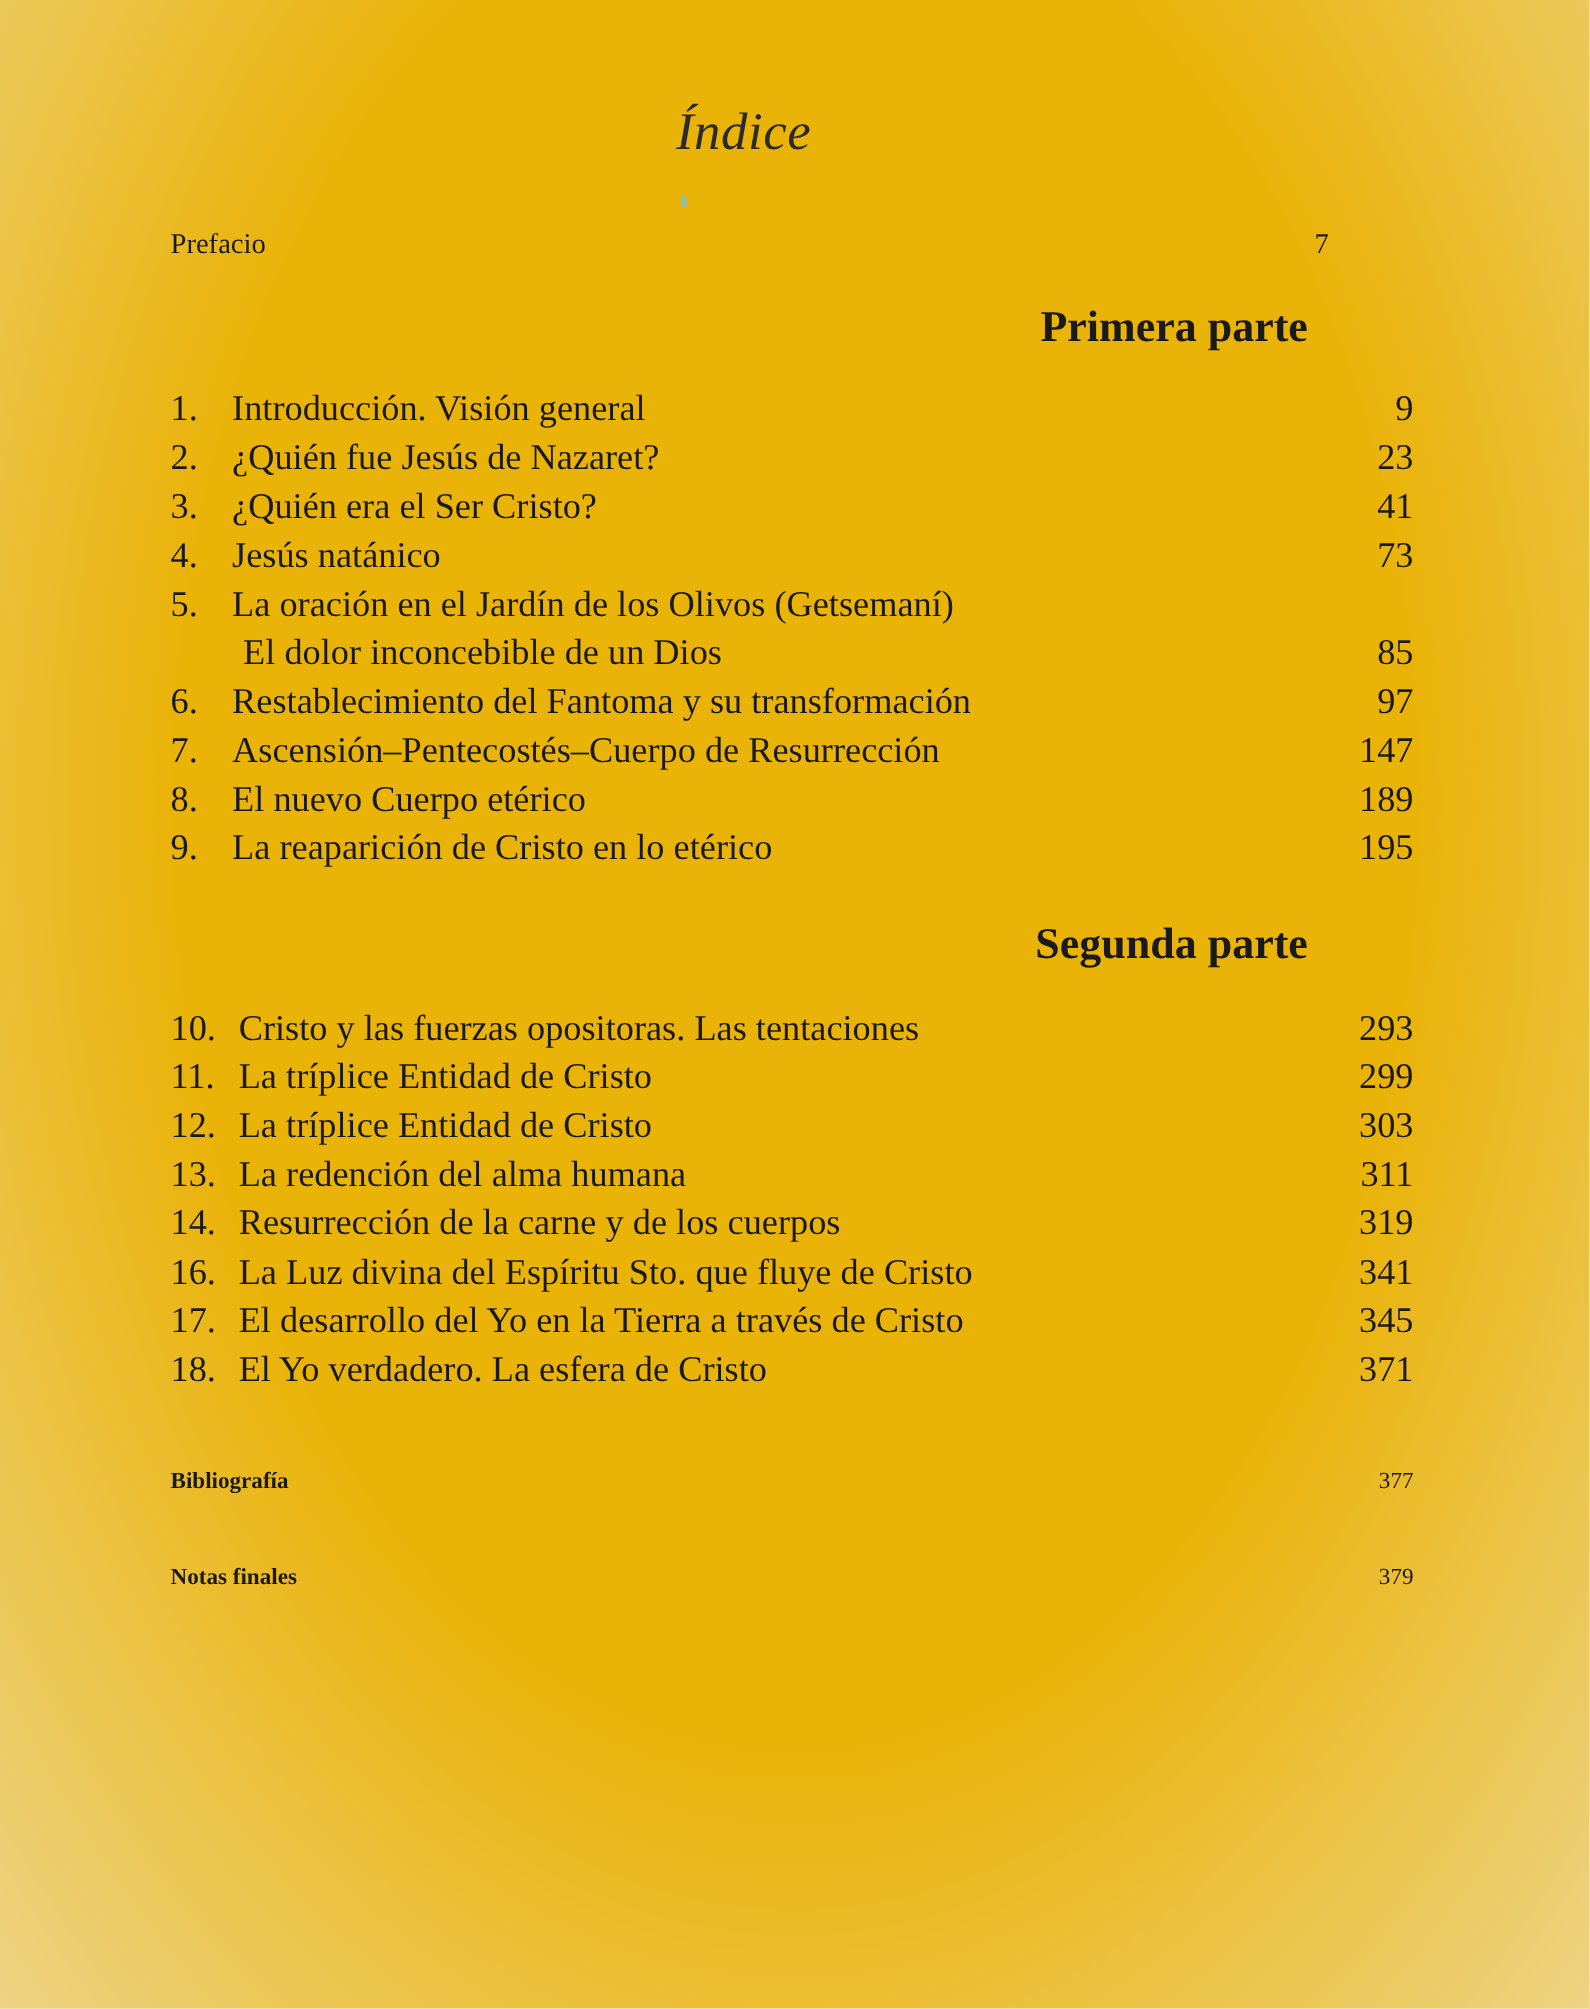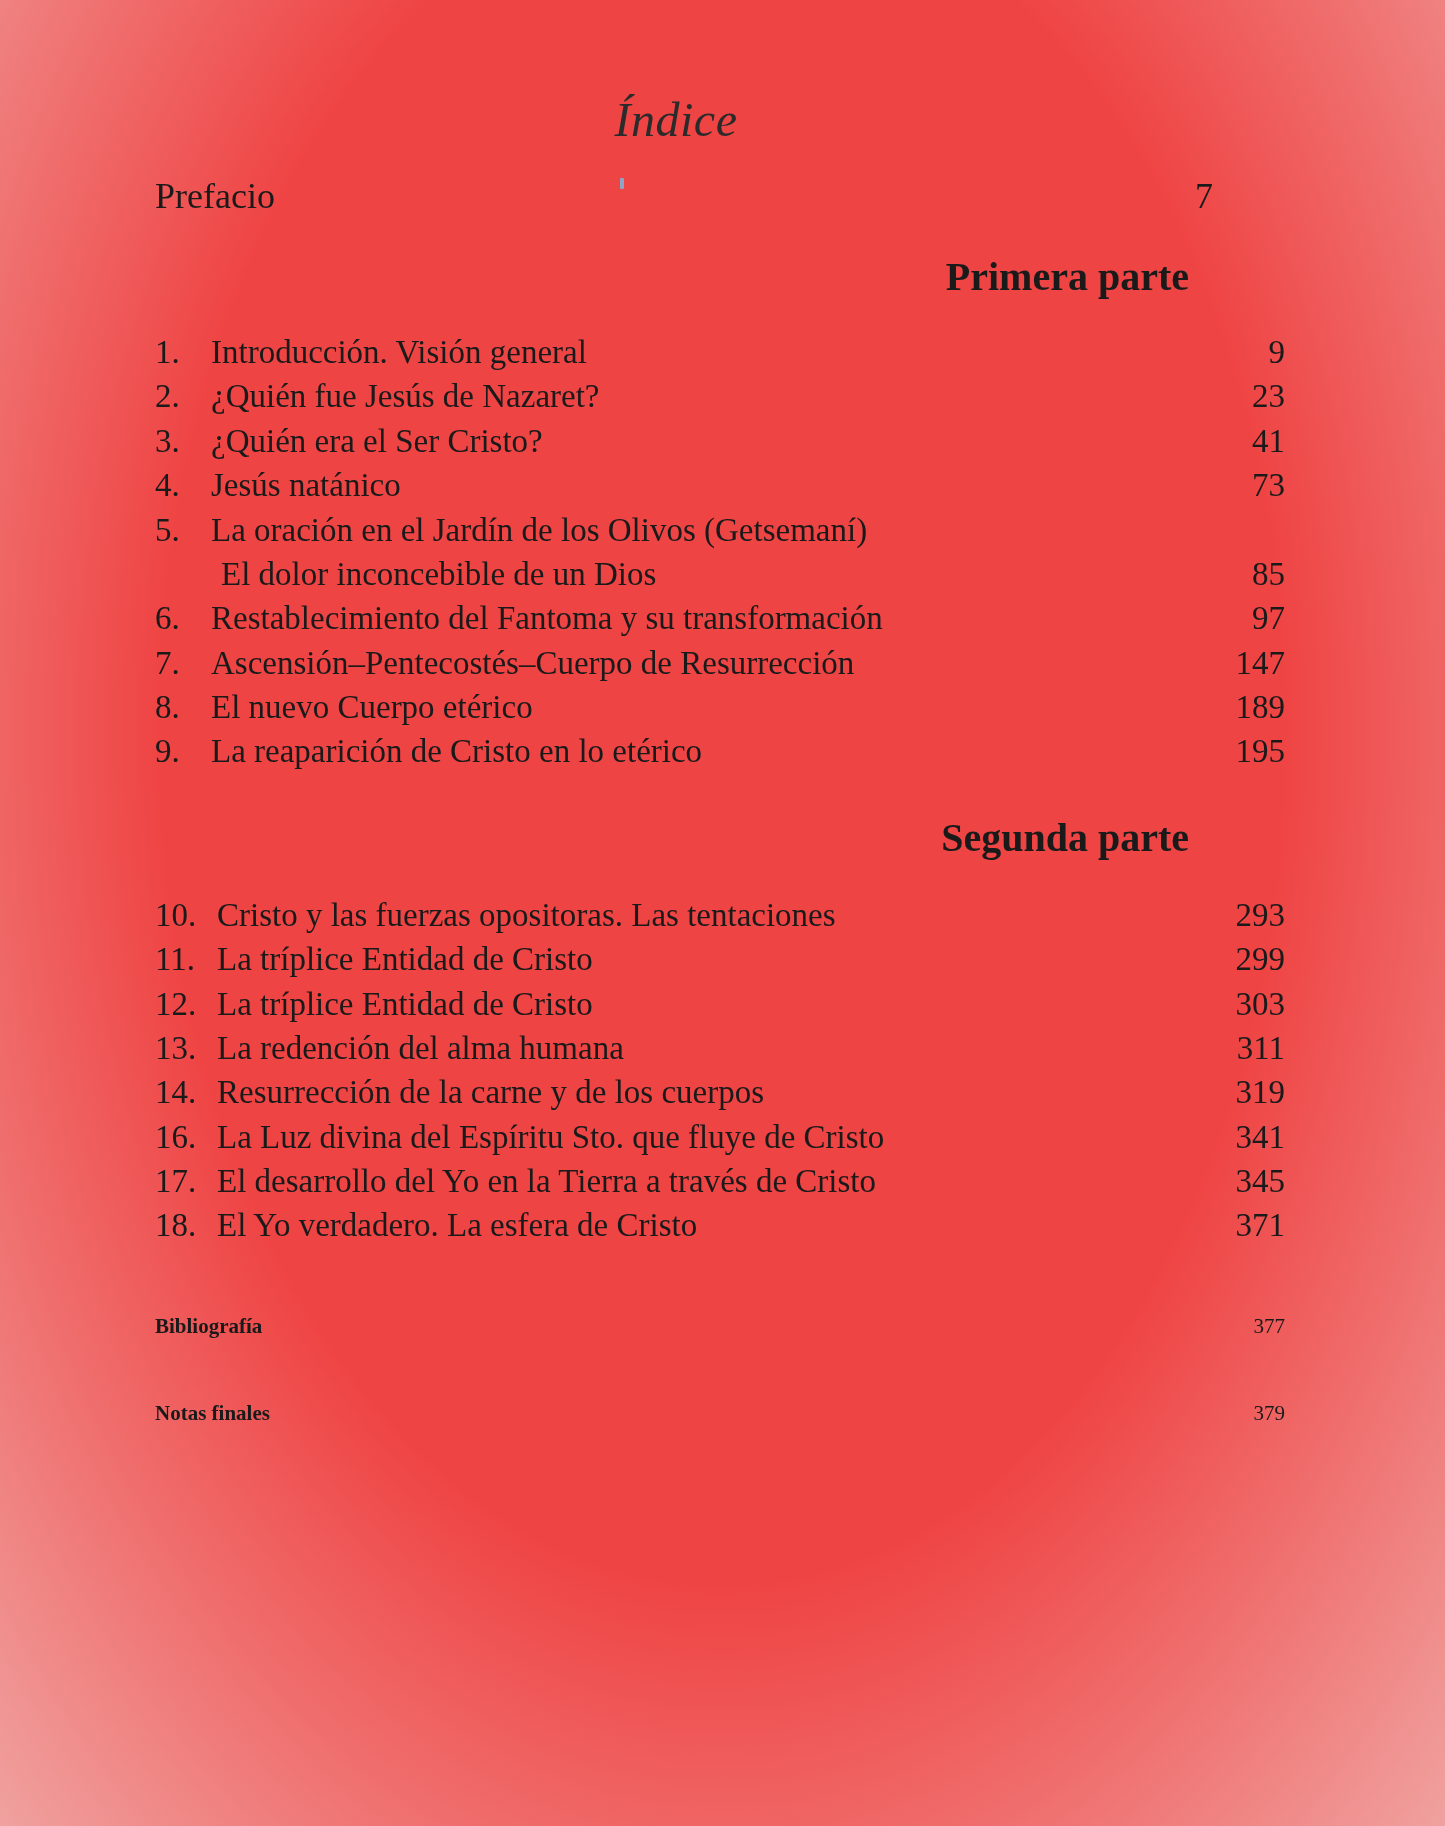--- a/index.html
+++ b/index.html
@@ -10,21 +10,21 @@
   }
   body {
     font-family: "Liberation Serif", "DejaVu Serif", serif;
     color: #1a1a1a;
   }
   .page {
     position: relative;
     width: 1445px;
     height: 1826px;
     margin: 0 auto;
-    background: #ef4444;
+    background: #eab308;
     overflow: hidden;
   }
   
   .paper-grain {
     position: absolute;
     inset: 0;
     background:
       radial-gradient(ellipse at 50% 40%, rgba(255,255,255,0) 55%, rgba(240,238,234,0.55) 100%);
     pointer-events: none;
   }
@@ -43,22 +43,22 @@
     letter-spacing: 0.5px;
     margin: 0;
     padding-top: 92px;
     padding-right: 88px;
     color: #2b2b2b;
   }
 
   .front-row {
     display: flex;
     align-items: flex-start;
-    margin-top: 28px;
-    font-size: 36px;
+    margin-top: 60px;
+    font-size: 26px;
   }
   .front-row .fr-label { flex: 0 0 auto; }
   .front-row .fr-dots  { flex: 1 1 auto; }
   .front-row .fr-page  {
     flex: 0 0 90px;
     text-align: left;
     padding-left: 14px;
   }
 
   .part-heading {

